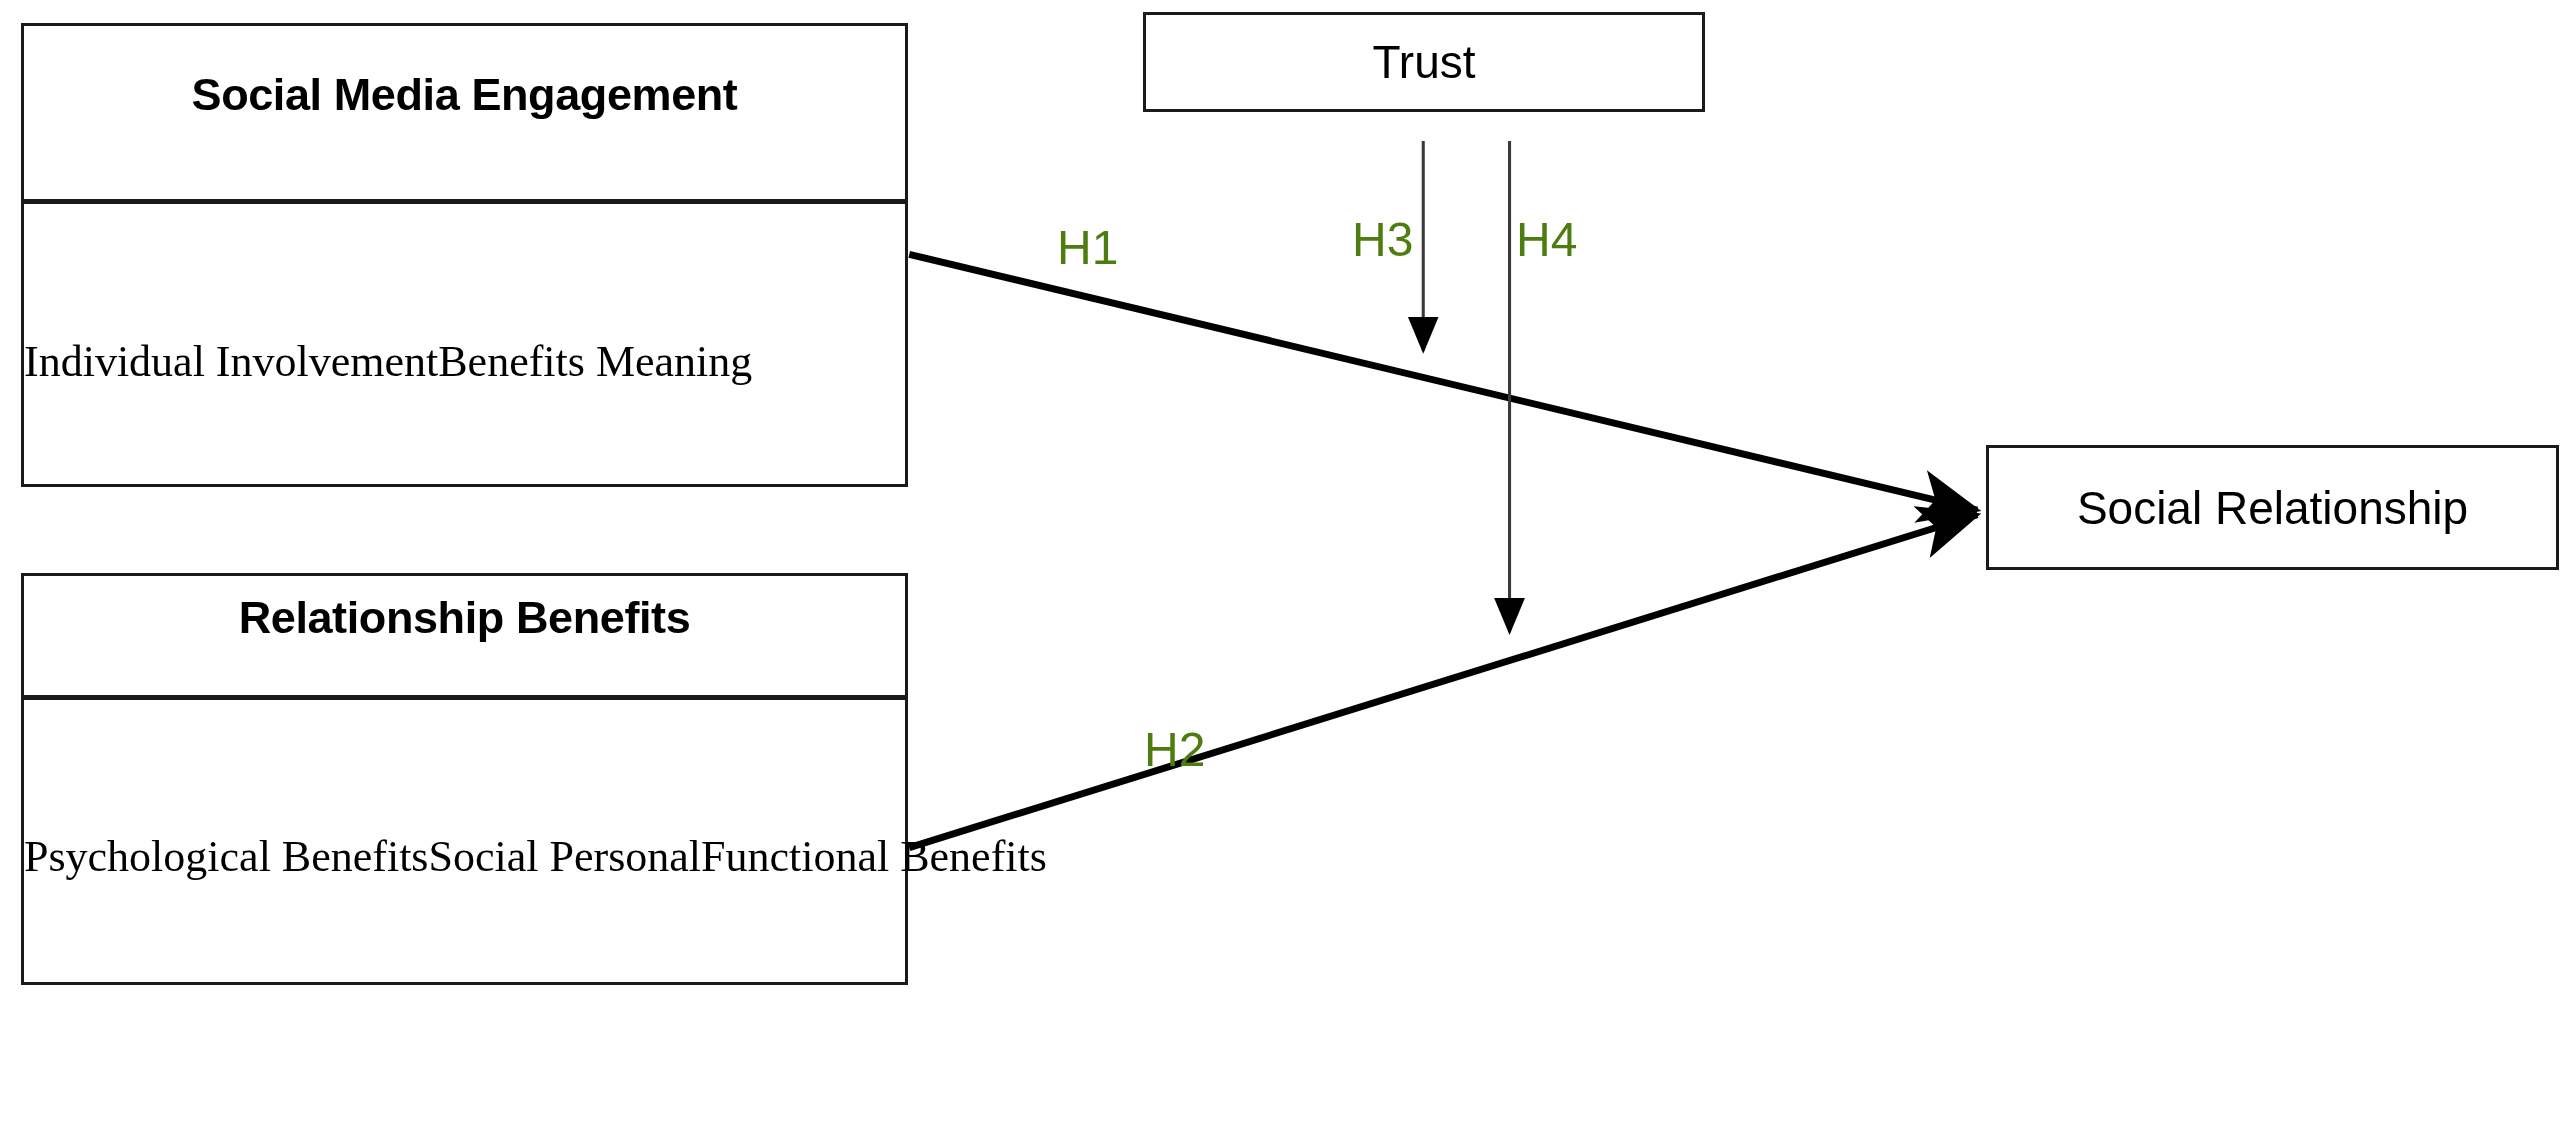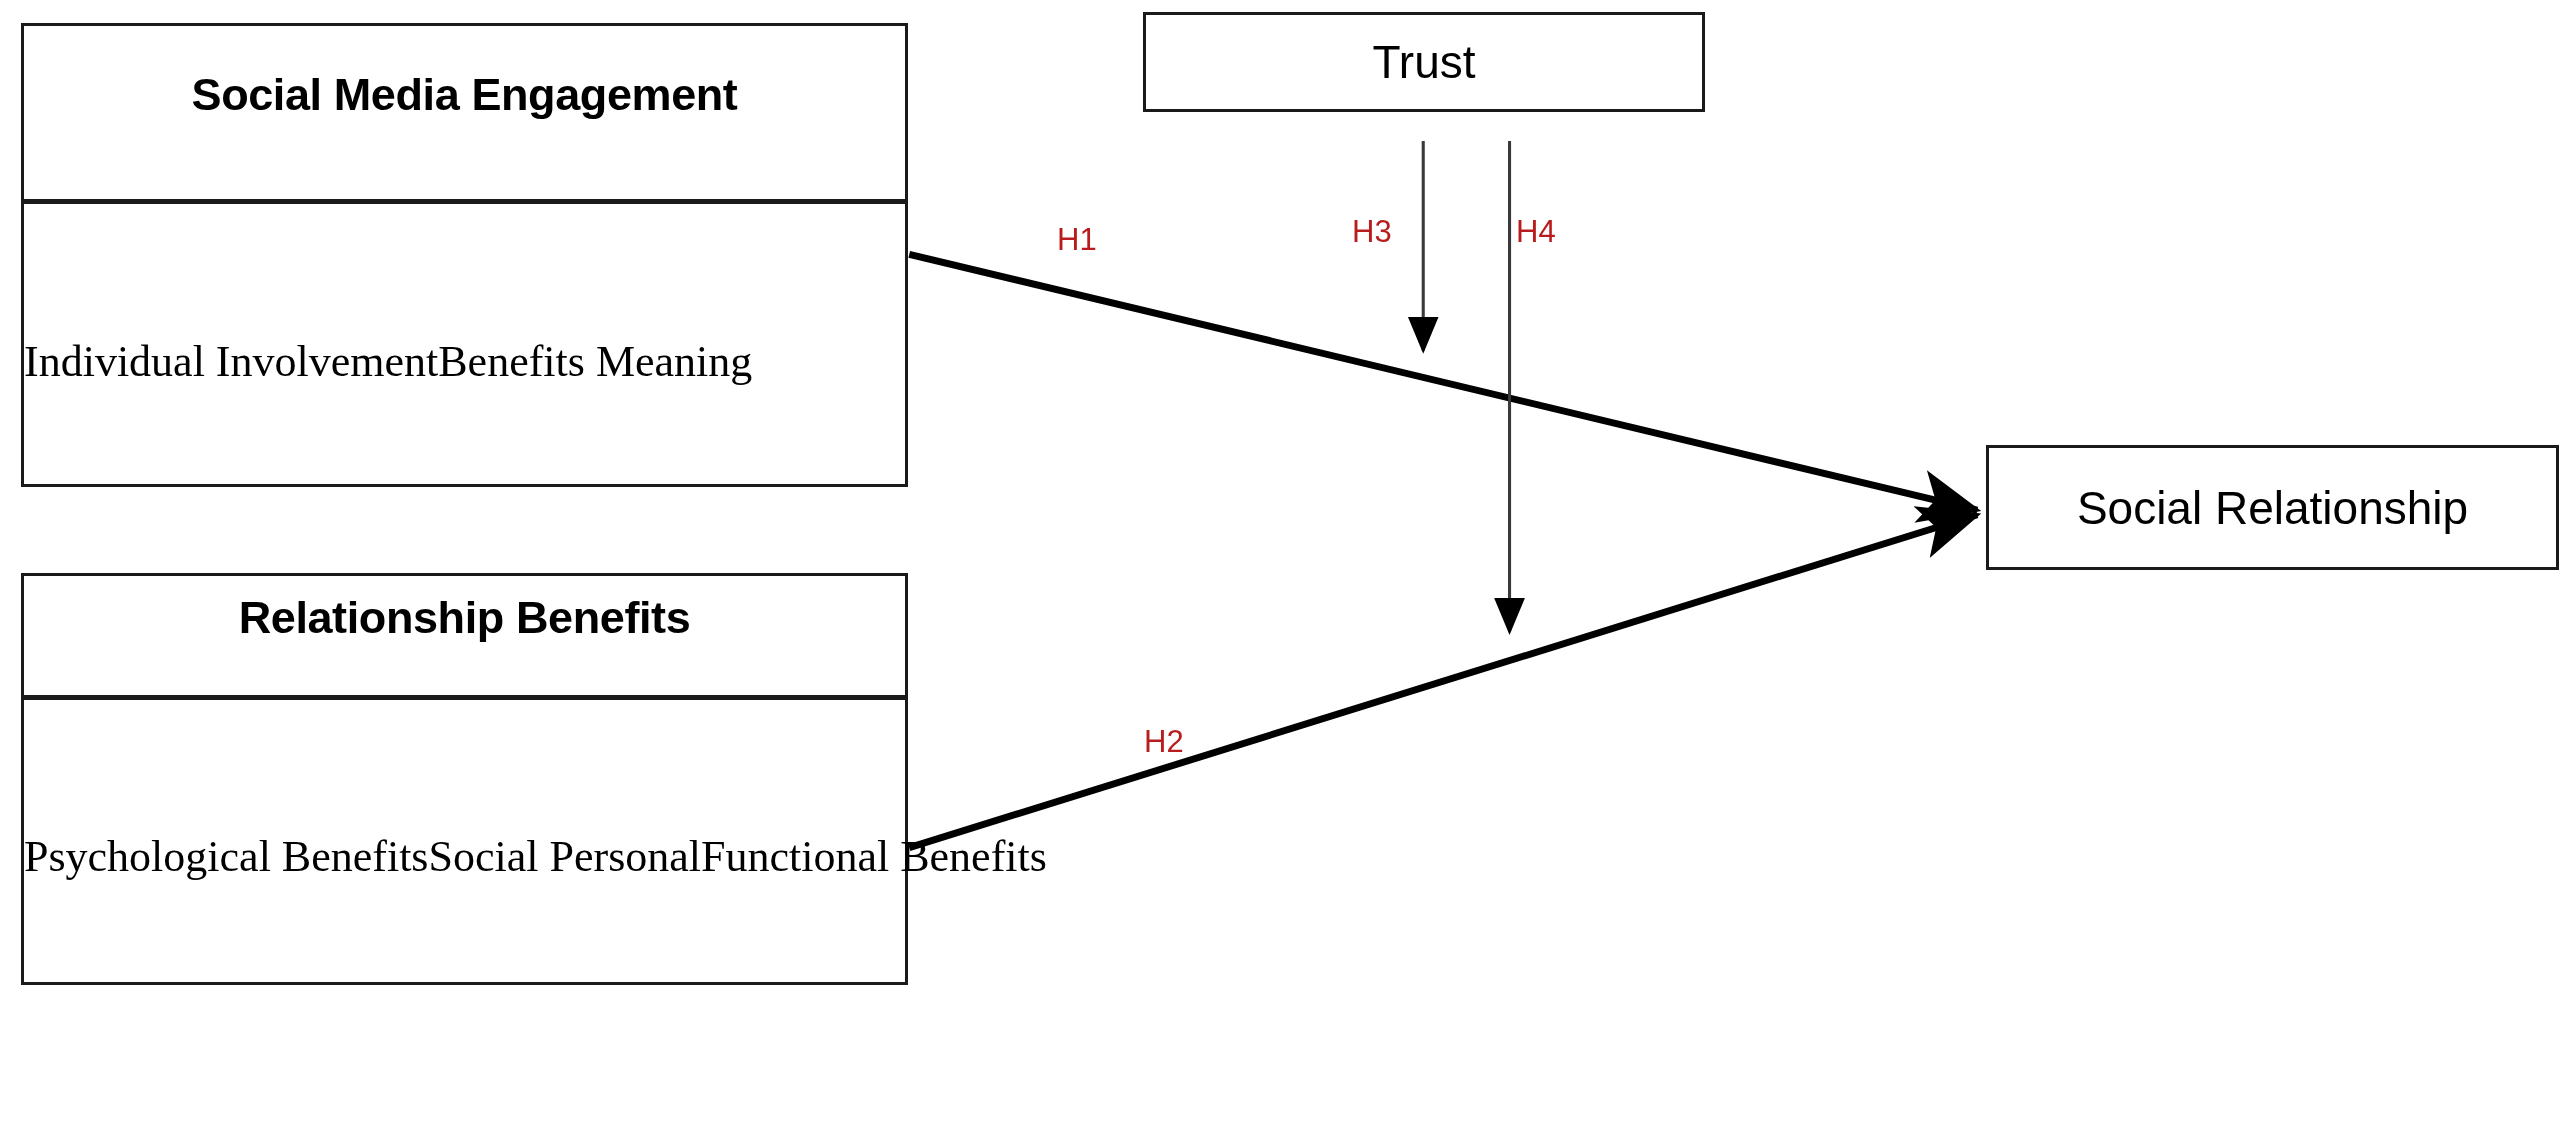--- a/index.html
+++ b/index.html
@@ -127,22 +127,22 @@
   #connectors {
     position: absolute;
     left: 0; top: 0;
     width: 2576px; height: 1142px;
     pointer-events: none;
   }
 
   .edge-label {
     position: absolute;
     font-family: "Liberation Sans", "DejaVu Sans", sans-serif;
-    font-size: 31px;
-    color: #b91c1c;
+    font-size: 48px;
+    color: #4d7c0f;
     white-space: nowrap;
     line-height: 1;
   }
   #label-h1 { left: 1057px; top: 224px; }
   #label-h2 { left: 1144px; top: 707px; margin-top: 19px; }
   #label-h3 { left: 1352px; top: 216px; }
   #label-h4 { left: 1516px; top: 216px; }
 </style>
 </head>
 <body>

